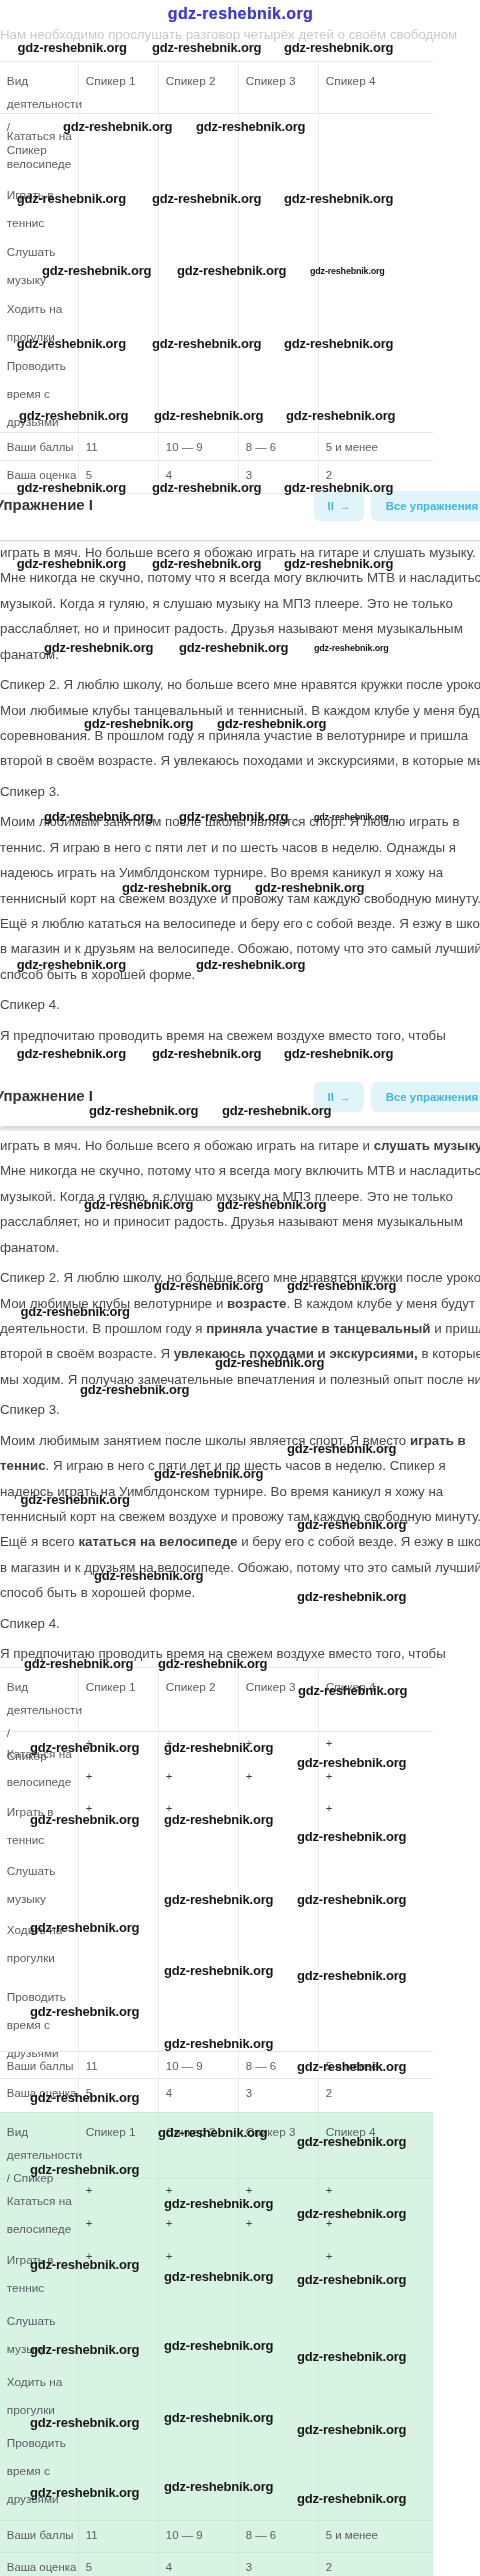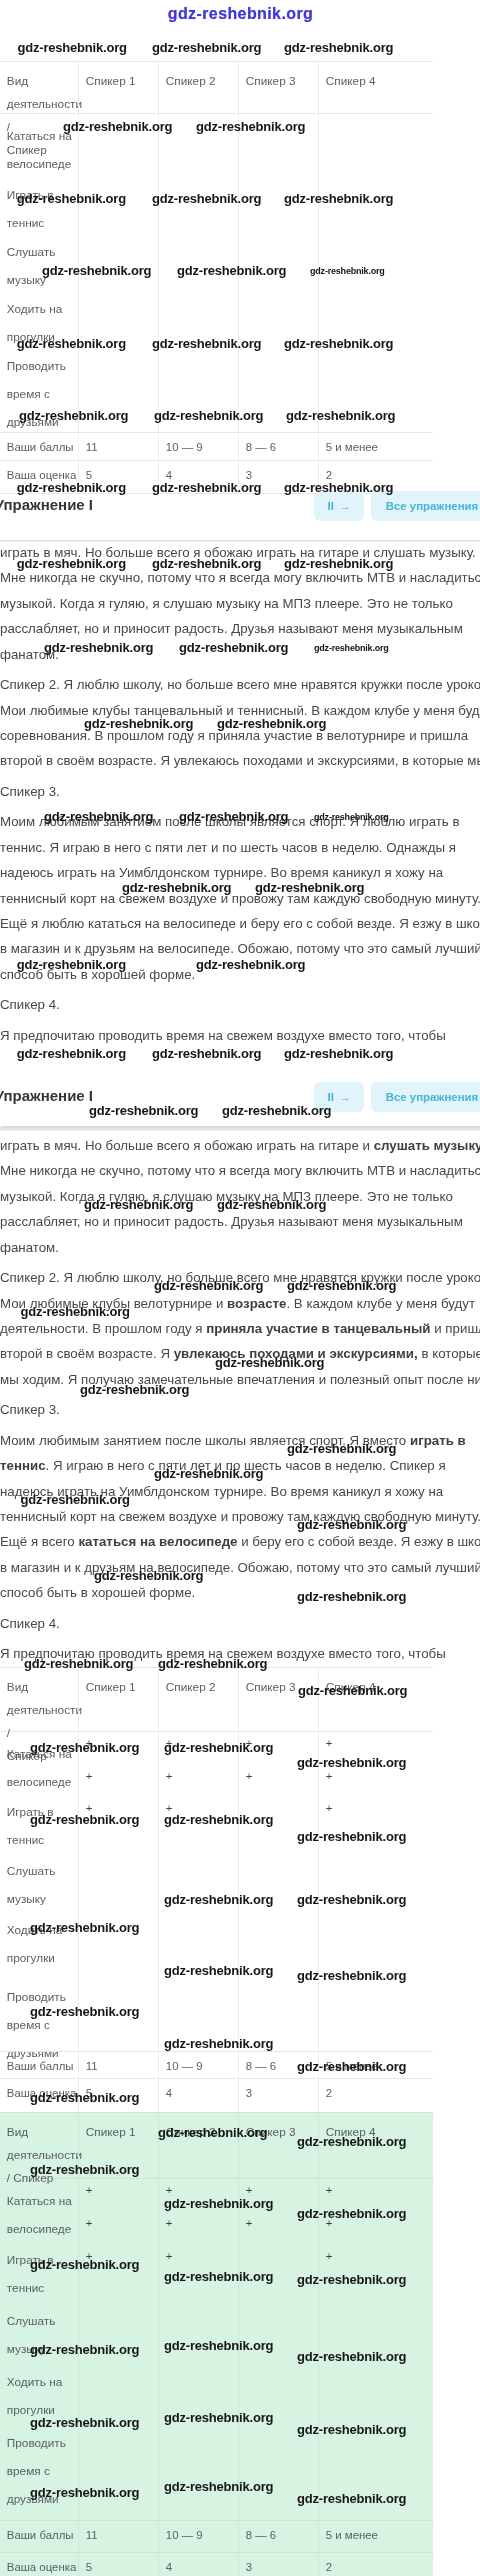--- a/index.html
+++ b/index.html
@@ -61,20 +61,21 @@
   .pgap{height:5.2px;}
   .passage b{font-weight:700;color:#3e3f44;}
 </style>
 </head>
 <body>
 
 <div class="page">
 
   <div class="wm-title">gdz-reshebnik.org</div>
 
+  <div class="intro">Нам необходимо прослушать разговор четырёх детей о своём свободном</div>
 
   <section class="tbl" id="table1" style="top: 61px; grid-template-rows: 52px 59px 57px 57px 57px 88px 28px 33px;">
       <div class="cell head">Вид
 деятельности /
 Спикер</div>
       <div class="cell head vb">Спикер 1</div>
       <div class="cell head vb">Спикер 2</div>
       <div class="cell head vb">Спикер 3</div>
       <div class="cell head vb">Спикер 4</div>
       <div class="cell ">Кататься на

